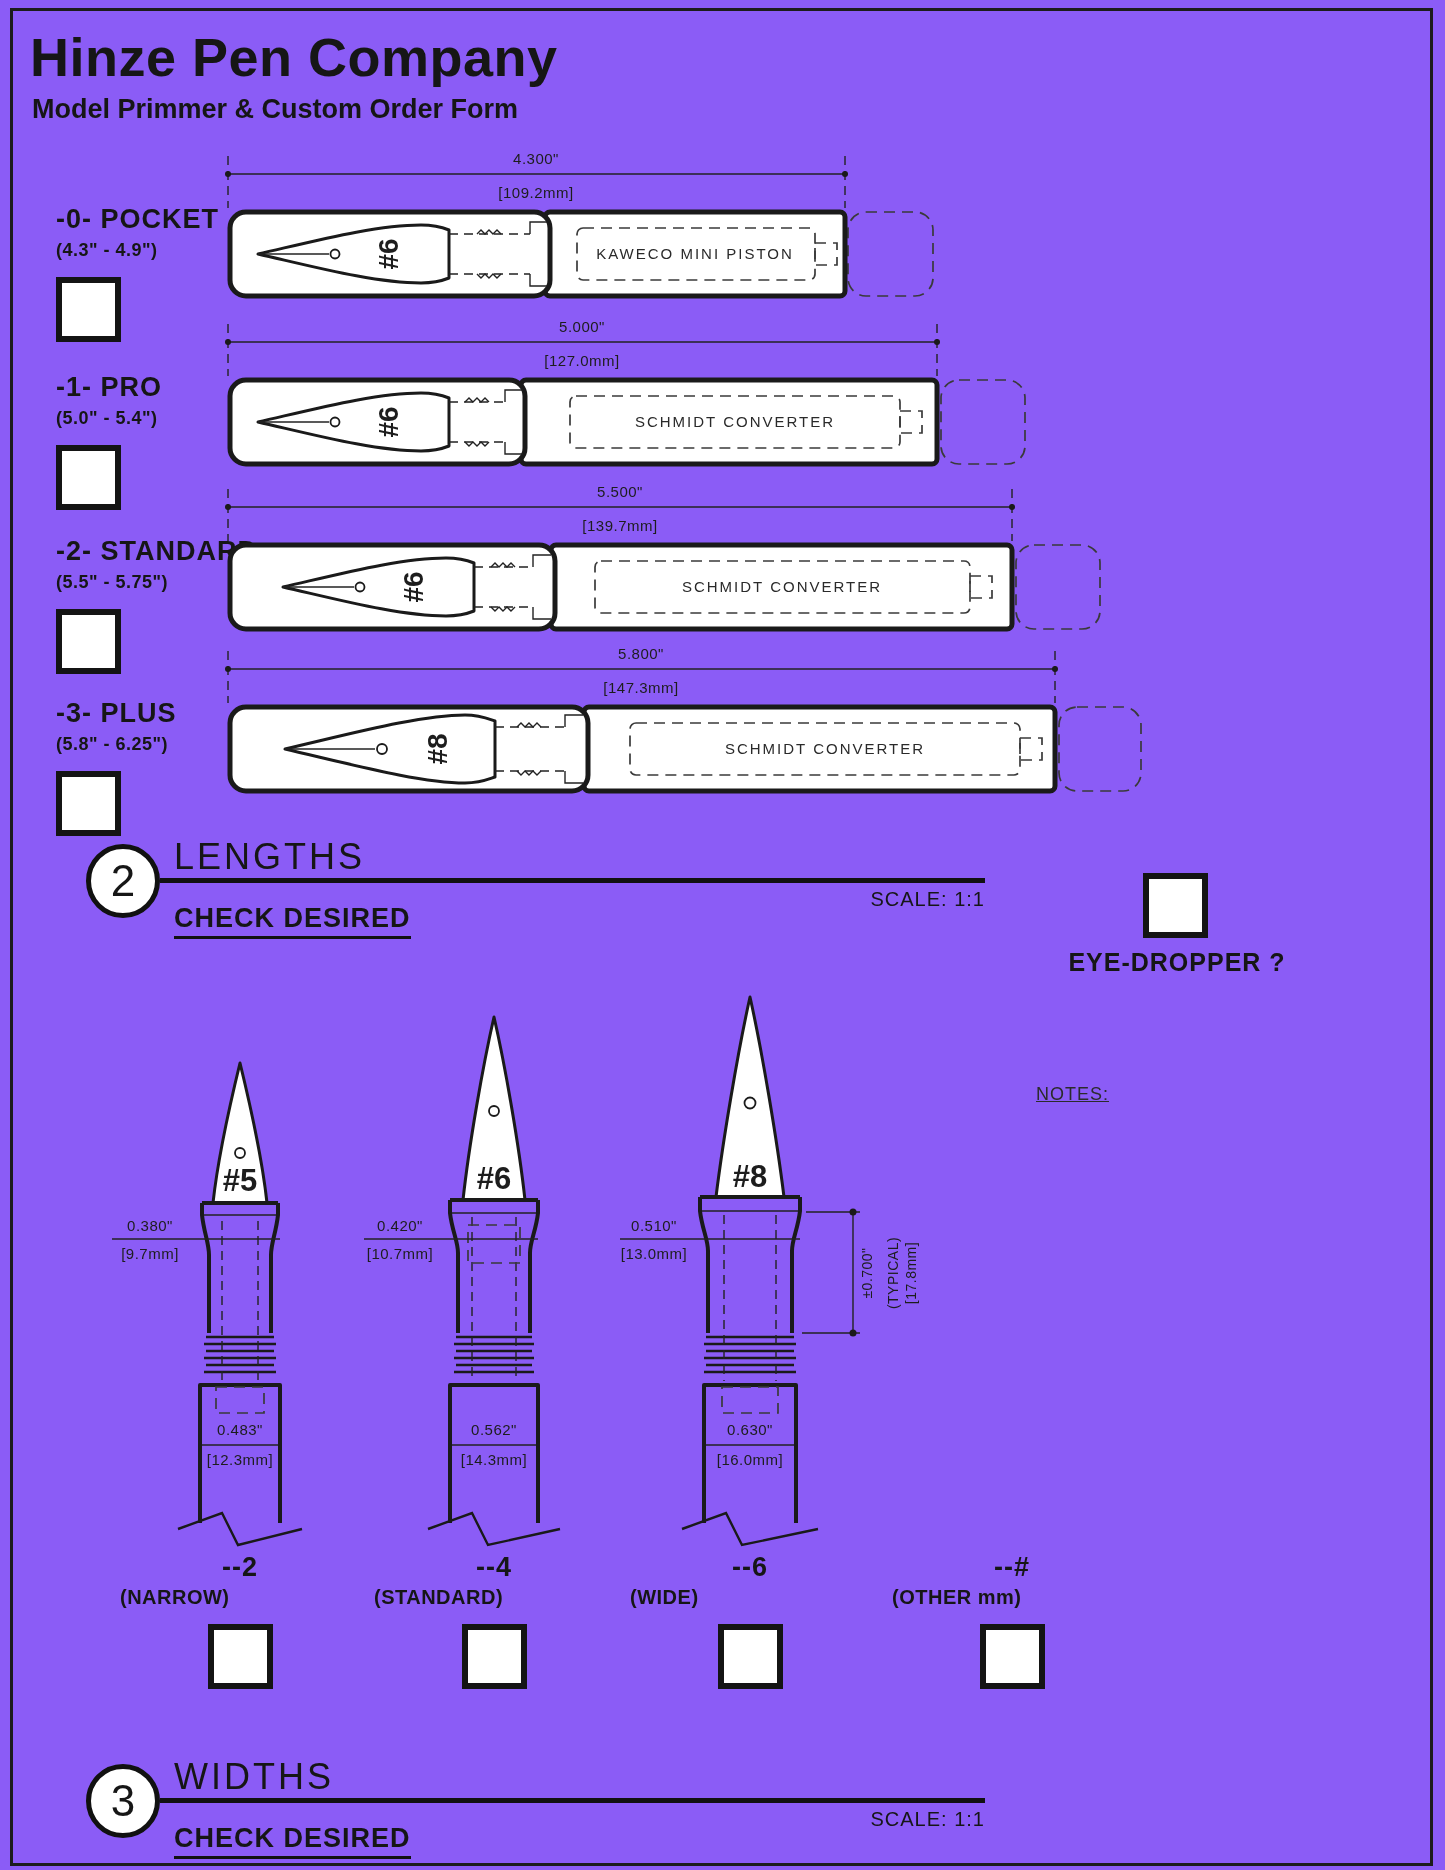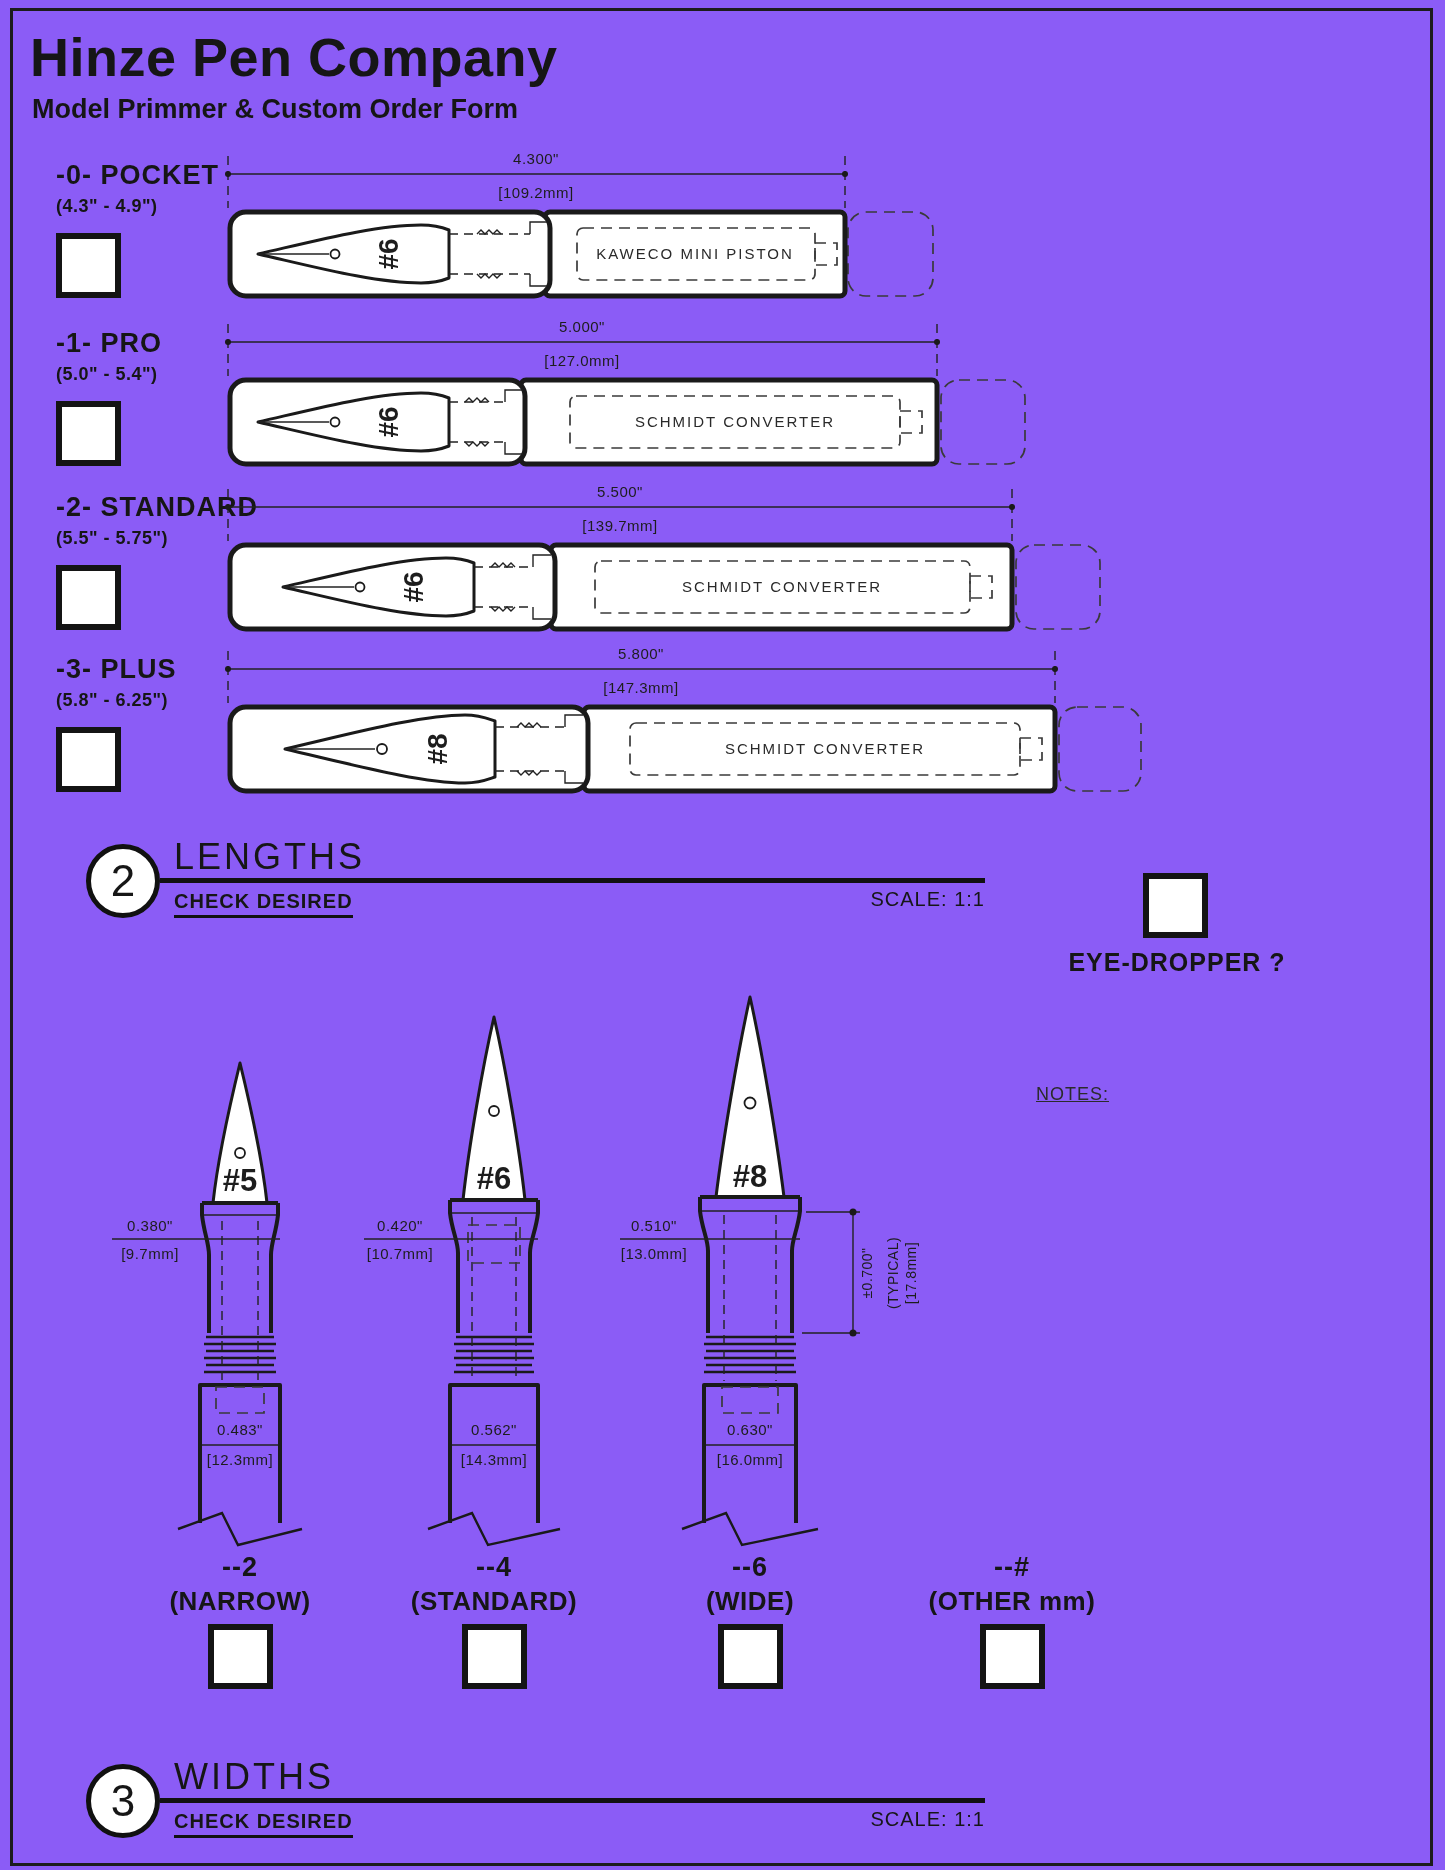--- a/index.html
+++ b/index.html
@@ -5,21 +5,21 @@
   html,body{margin:0;padding:0;background:#e8e8e8;}
   .page{position:relative;width:1445px;height:1870px;background:#8b5cf6;margin:0 auto;
         font-family:"Liberation Sans",sans-serif;color:#161616;overflow:hidden;}
   .frame{position:absolute;left:10px;top:8px;right:12px;bottom:4px;border:3px solid #1c1c1c;pointer-events:none;}
   .abs{position:absolute;}
 
   .title{left:30px;top:26px;font-size:54px;font-weight:bold;letter-spacing:0.5px;}
   .subtitle{left:32px;top:94px;font-size:27px;font-weight:bold;}
 
   .len-label{width:210px;}
-  .len-code{font-size:27px;font-weight:bold;letter-spacing:1px;white-space:nowrap;}
+  .len-code{font-size:27px;font-weight:bold;letter-spacing:1px;white-space:nowrap;margin-top:44px;}
   .len-range{font-size:18px;font-weight:bold;margin-top:5px;letter-spacing:0.5px;}
   .checkbox{width:53px;height:53px;border:6px solid #141414;background:#fff;}
   .len-label .checkbox{margin-top:16px;margin-left:0px;}
 
   
   svg{overflow:visible;}
   .body-ln{fill:#fff;stroke:#1a1a1a;stroke-width:5;stroke-linejoin:round;}
   .nib{fill:#fff;stroke:#1a1a1a;stroke-width:3;stroke-linejoin:round;}
   .thin{fill:none;stroke:#222;stroke-width:1.4;}
   .med{fill:none;stroke:#1a1a1a;stroke-width:2.4;}
@@ -32,27 +32,27 @@
   text.dimv{font-size:14px;text-anchor:middle;letter-spacing:0.5px;}
   text.cad{font-size:15px;letter-spacing:2px;text-anchor:middle;fill:#2a2a2a;}
   text.niblab{font-size:28px;font-weight:bold;text-anchor:middle;dominant-baseline:central;}
   text.niblab2{font-size:31px;font-weight:bold;text-anchor:middle;}
 
   
   .sec-circle{width:64px;height:64px;border:5px solid #111;border-radius:50%;
               display:flex;align-items:center;justify-content:center;font-size:44px;background:#fff;}
   .sec-title{font-size:36px;letter-spacing:3px;}
   .sec-rule{height:5px;background:#111;}
-  .sec-check{font-size:20px;font-weight:bold;letter-spacing:1px;border-bottom:3px solid #111;padding-bottom:2px;}
+  .sec-check{font-size:27px;font-weight:bold;letter-spacing:1px;border-bottom:3px solid #111;padding-bottom:2px;margin-top:13px;}
   .sec-scale{font-size:20px;letter-spacing:1px;}
 
   .eyed-label{font-size:25px;font-weight:bold;letter-spacing:1px;}
 
   .w-code{font-size:27px;font-weight:bold;text-align:center;letter-spacing:1px;}
-  .w-name{font-size:26px;font-weight:bold;text-align:center;letter-spacing:0.5px;white-space:nowrap;}
+  .w-name{font-size:20px;font-weight:bold;text-align:left;letter-spacing:0.5px;white-space:nowrap;}
 
   .notes{width:362px;font-size:18px;line-height:24px;letter-spacing:0.2px;word-spacing:5px;color:#2b2b2b;}
   .notes-title{text-decoration:underline;margin-bottom:26px;letter-spacing:1px;}
   .note-item{margin-bottom:26px;}
 </style>
 </head>
 <body>
 
 <div class="page">
   <div class="frame"></div>

